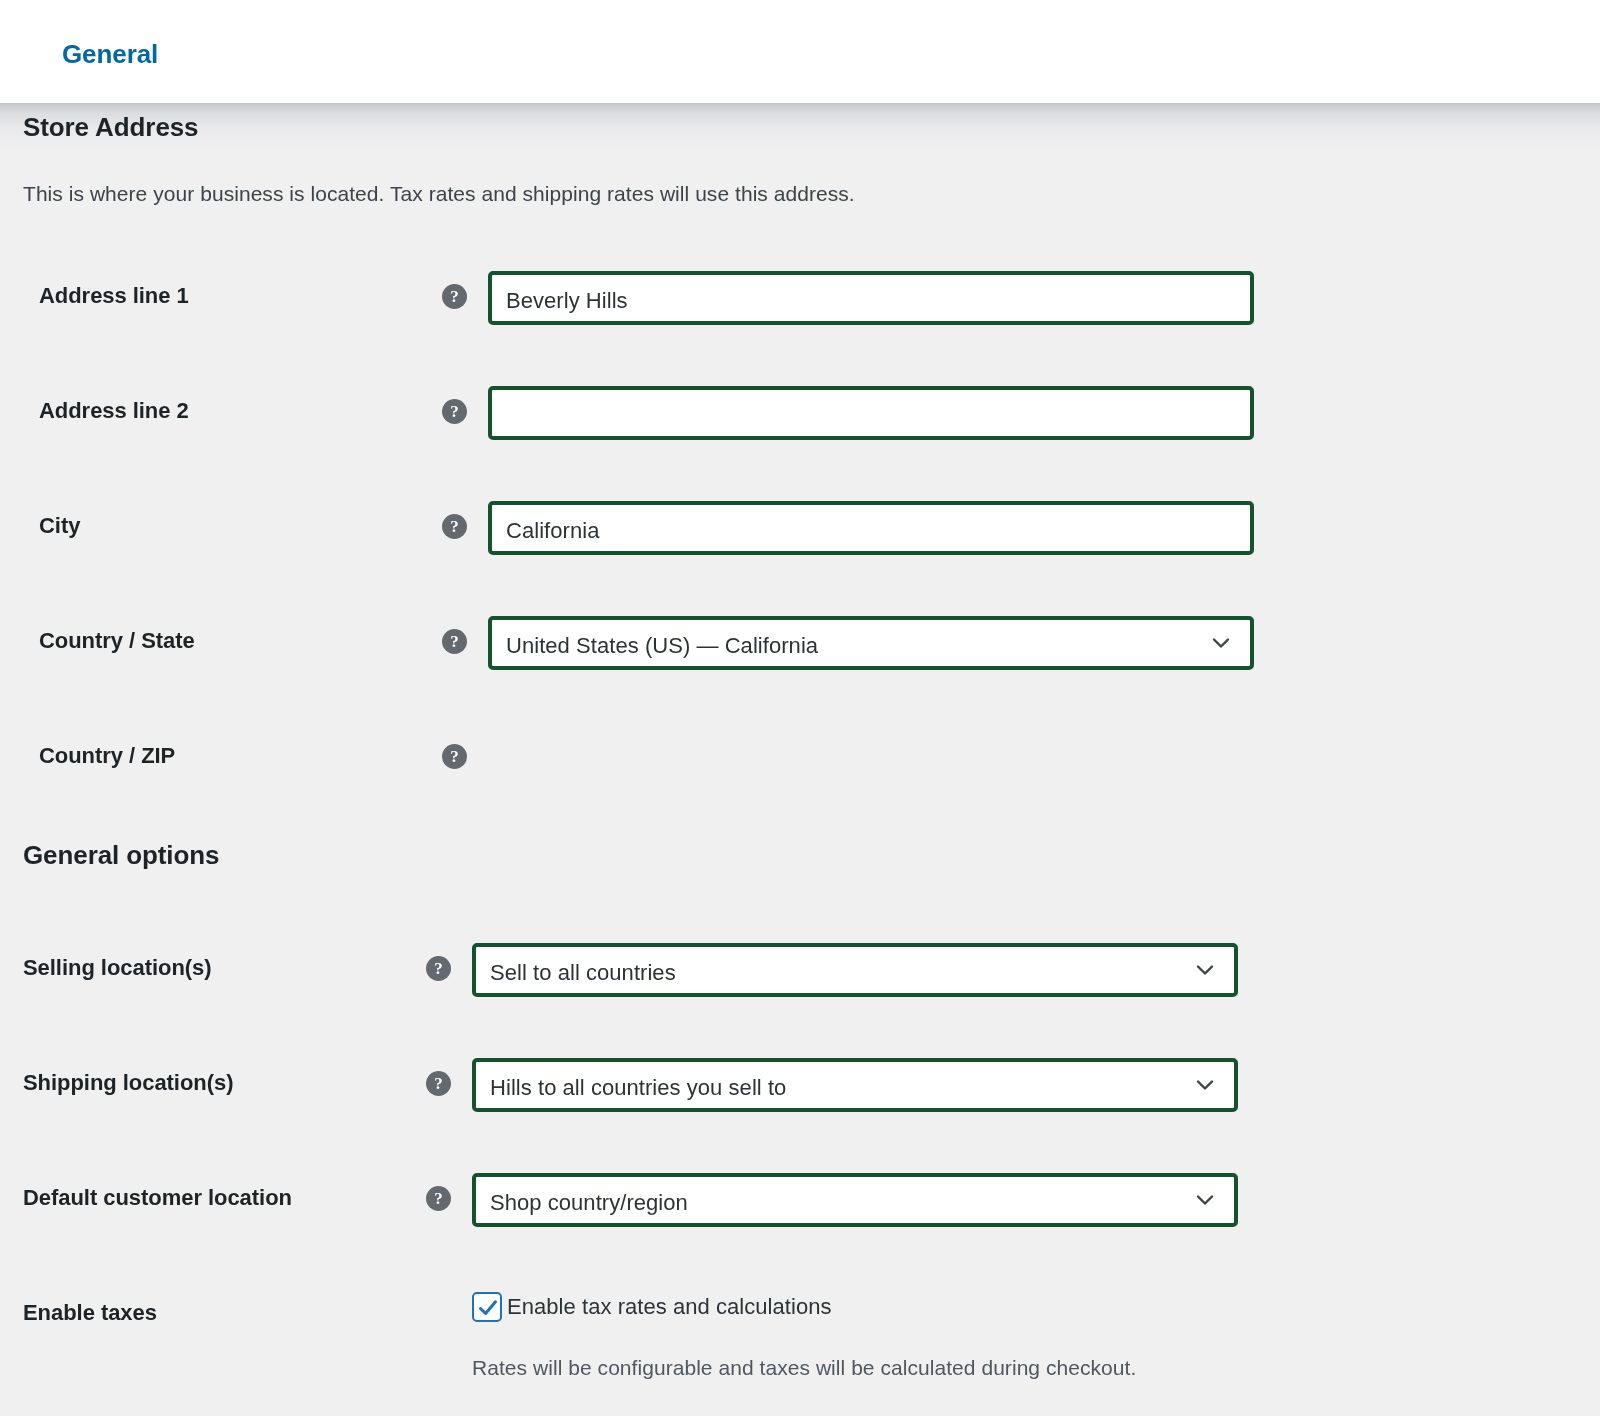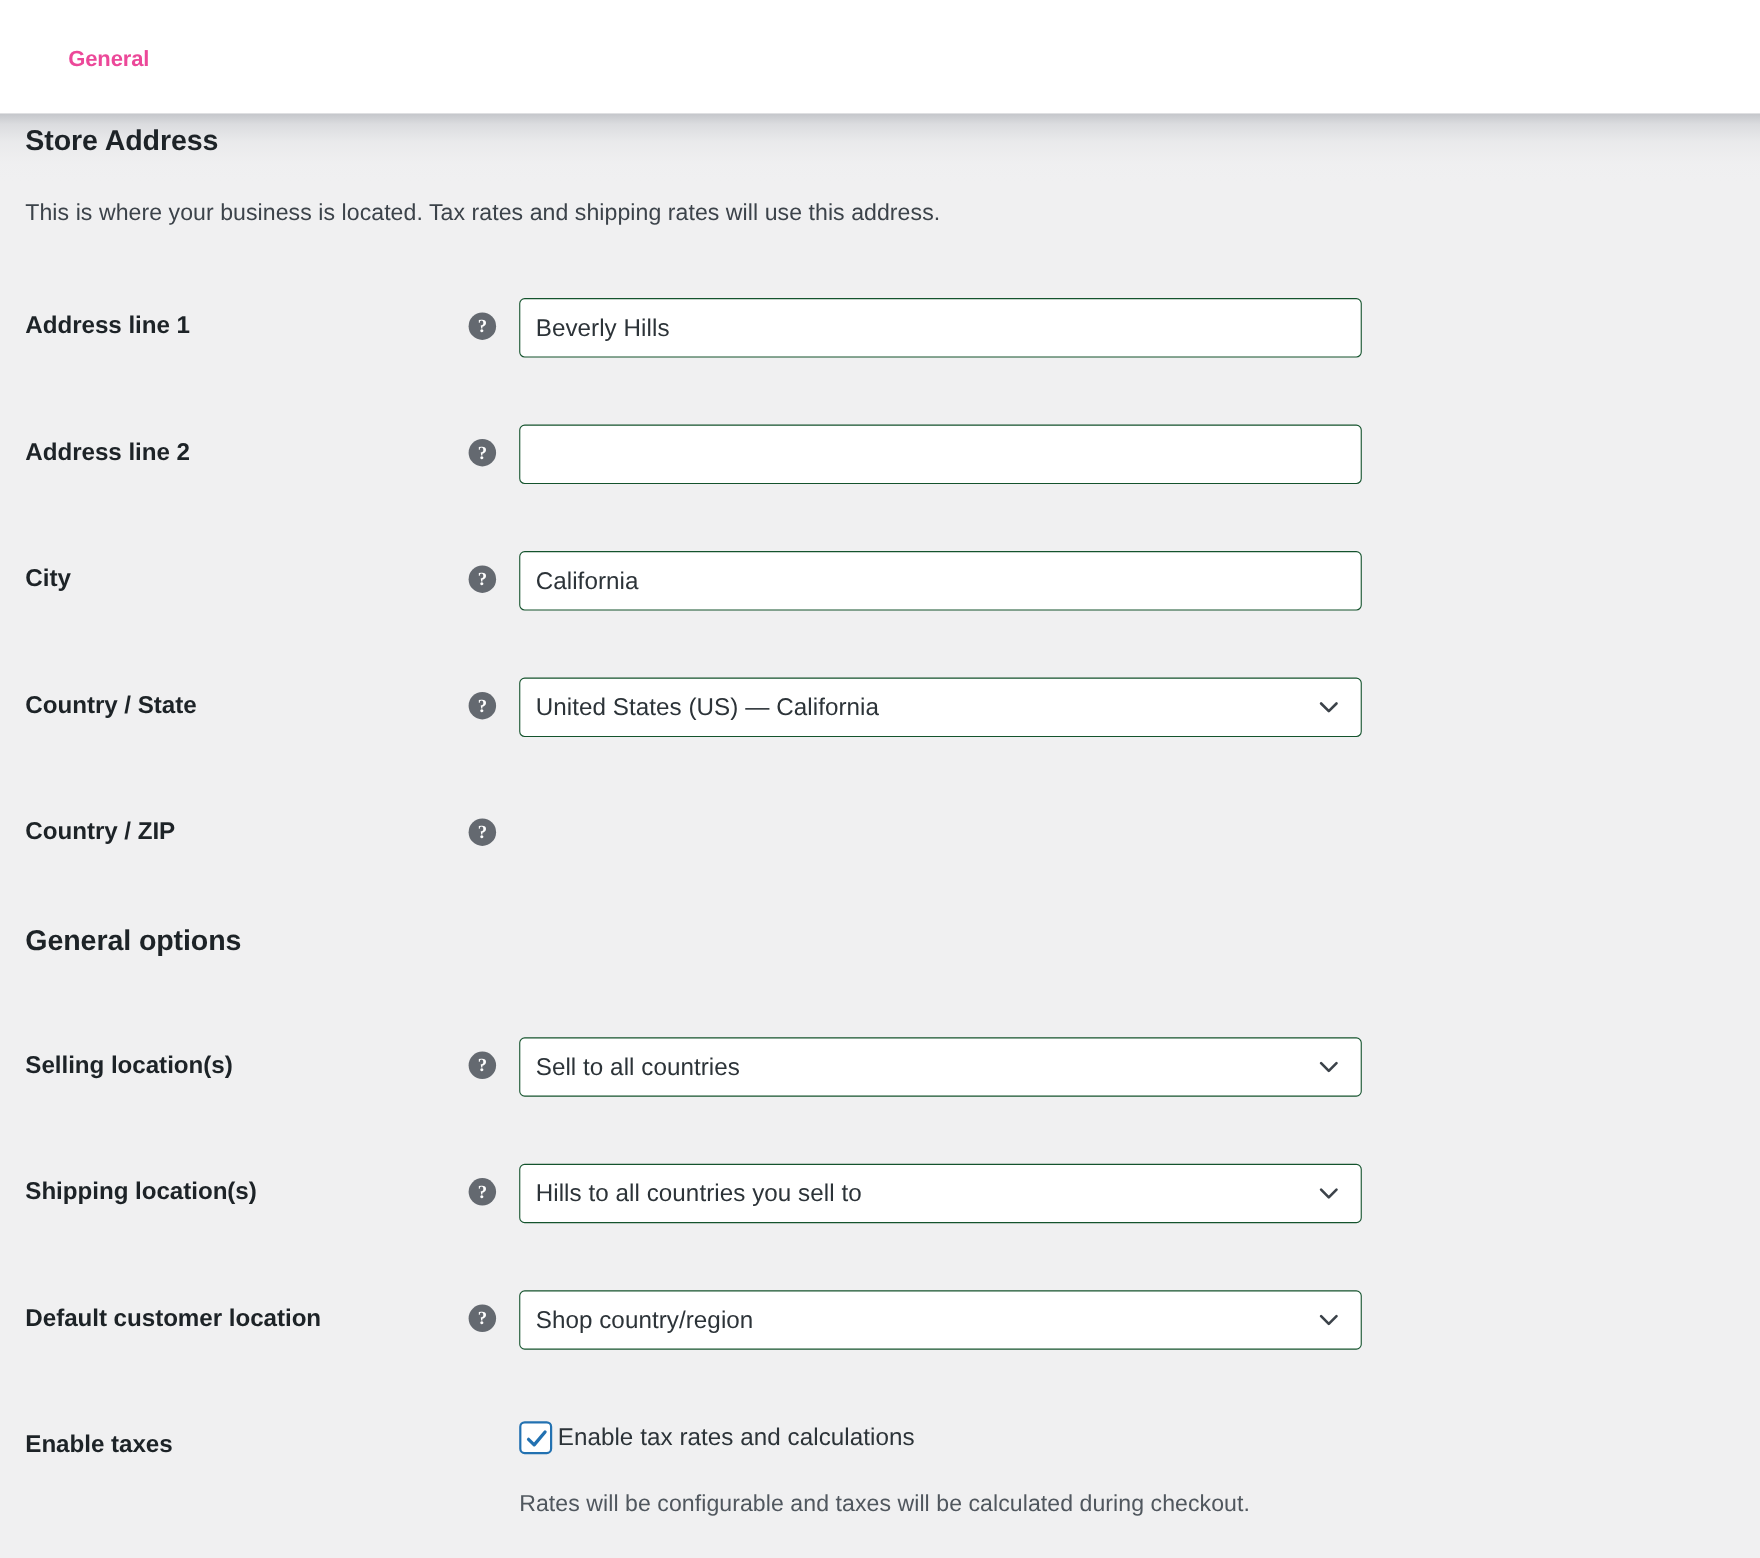--- a/index.html
+++ b/index.html
@@ -23,23 +23,23 @@
     top: 0; left: 0;
     width: 1600px;
     height: 103px;
     background: #ffffff;
     z-index: 5;
   }
   .topbar-title {
     position: absolute;
     left: 62px;
     top: 38px;
-    font-size: 20px;
+    font-size: 26px;
     font-weight: 700;
-    color: #ec4899;
+    color: #0369a1;
     letter-spacing: -0.1px;
     line-height: 32px;
   }
   
   .topbar-shadow {
     position: absolute;
     top: 103px; left: 0;
     width: 1600px;
     height: 62px;
     background: linear-gradient(to bottom,
@@ -81,21 +81,21 @@
     top: 76px;
     font-size: 21px;
     color: #3c434a;
     line-height: 30px;
     letter-spacing: 0.05px;
   }
 
   
   .form-table {
     position: absolute;
-    left: 0;
+    left: 16px;
     top: 140px;
     width: 1384px;
   }
   .row {
     position: relative;
     width: 1600px;
     height: 115px;
   }
   .row .label {
     position: absolute;
@@ -125,21 +125,21 @@
     cursor: help;
     user-select: none;
   }
   .field {
     position: absolute;
     left: 472px;
     top: 28px;
     width: 766px;
     height: 54px;
     background: #ffffff;
-    border: 1px solid #14532d;
+    border: 4px solid #14532d;
     border-radius: 5px;
     font-size: 22px;
     color: #2c3338;
     line-height: 52px;
     padding: 0 14px;
     letter-spacing: 0.05px;
     white-space: nowrap;
     overflow: hidden;
     cursor: text;
   }

